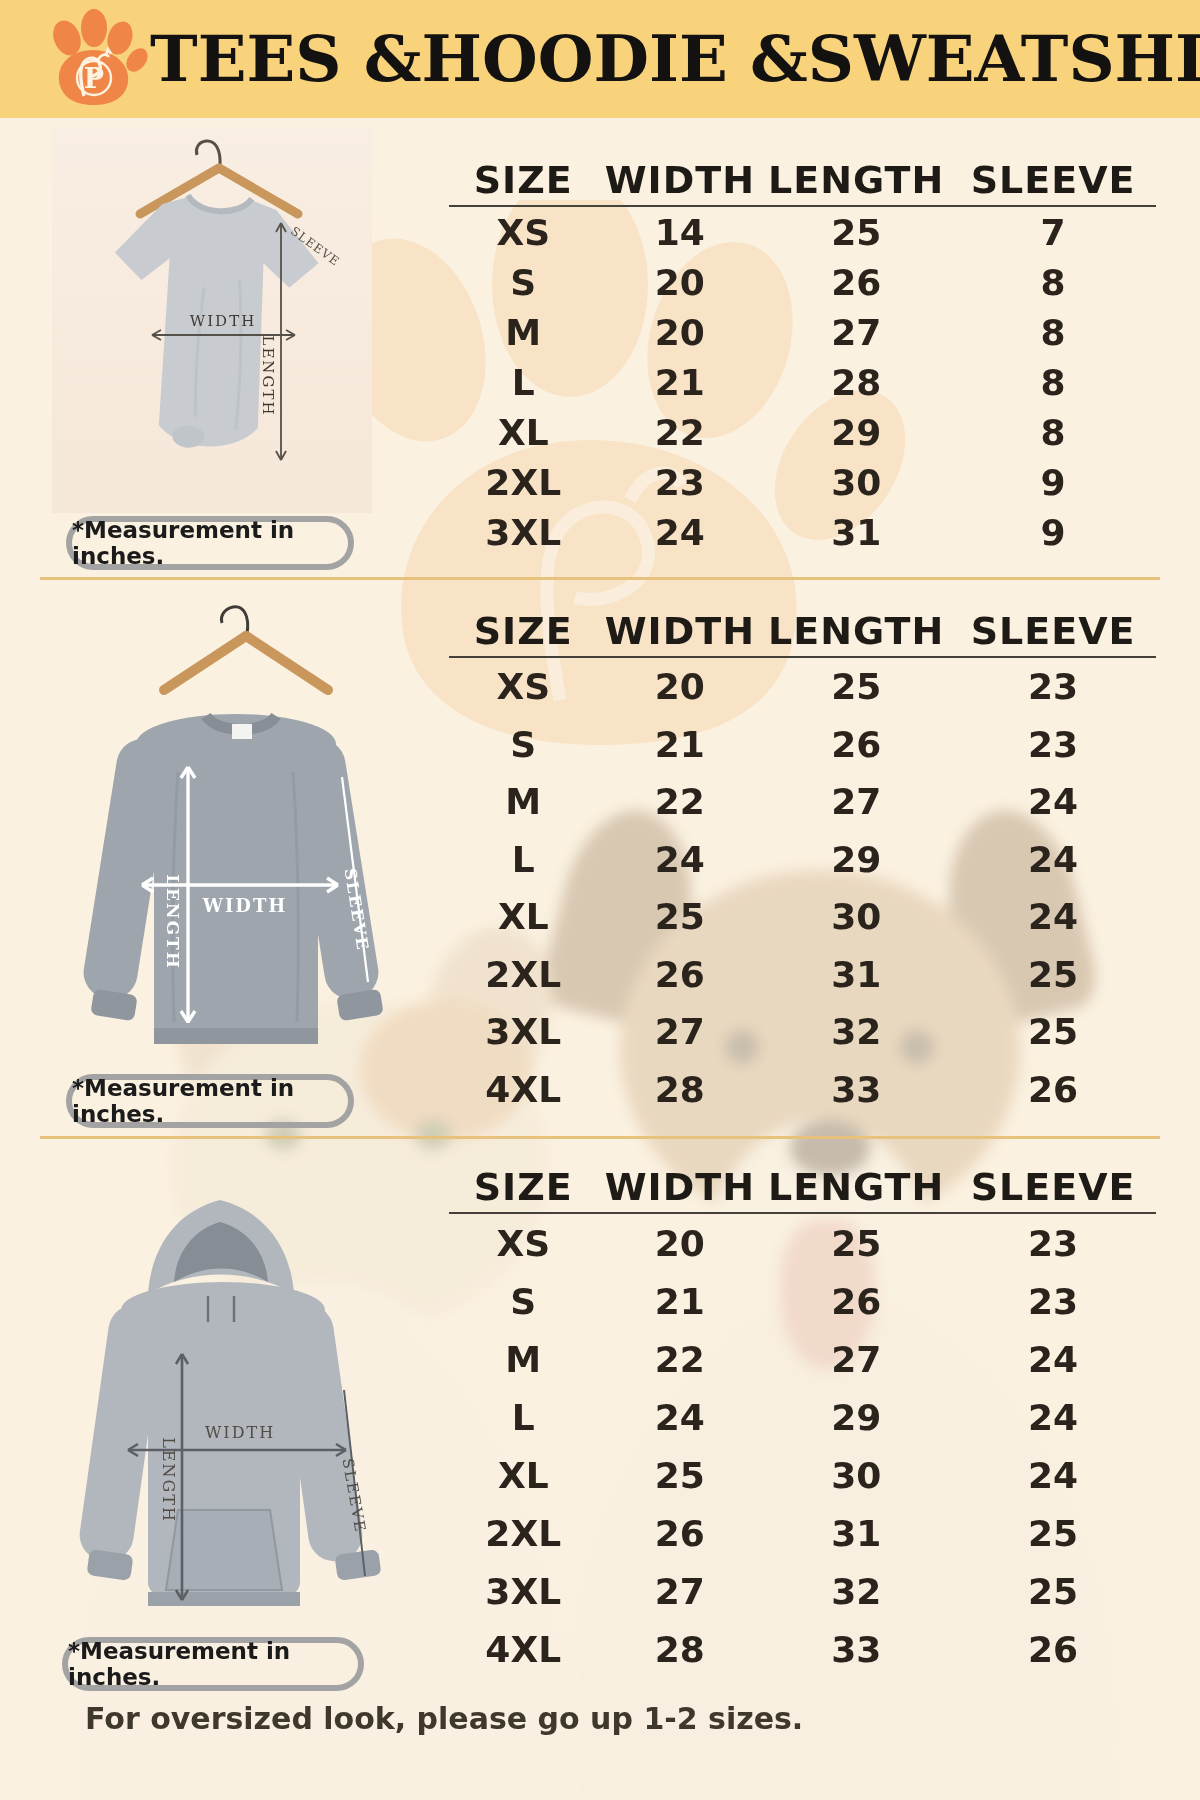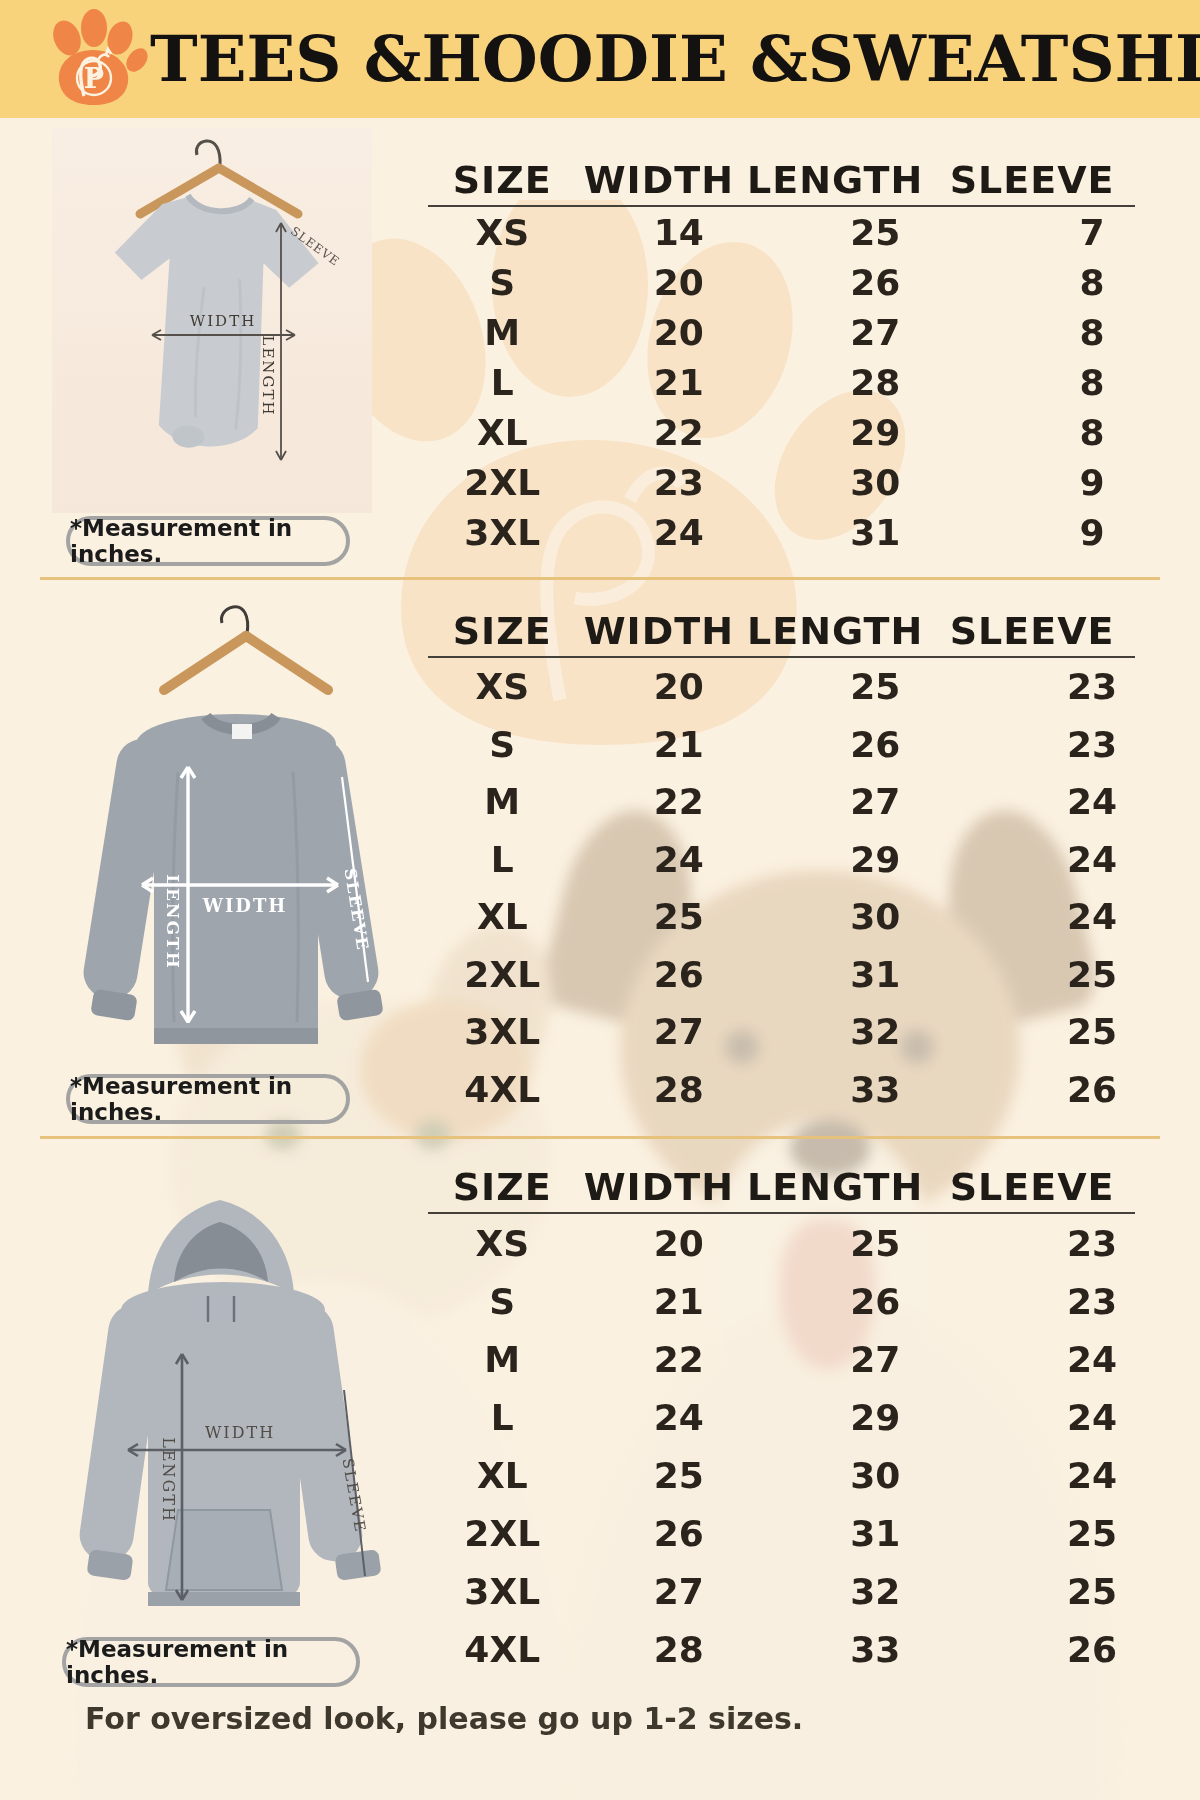--- a/index.html
+++ b/index.html
@@ -32,38 +32,38 @@
 
   
   .photo{position:absolute;z-index:2;}
   .photo1{left:52px;top:128px;width:320px;height:385px;
           background:linear-gradient(180deg,#f9eee3,#f5e7d9);}
   .photo2{left:48px;top:592px;width:345px;height:480px;}
   .photo3{left:48px;top:1148px;width:345px;height:480px;}
 
   
   .pill{
-    position:absolute;z-index:3;height:42px;border:4px solid #a3a3a3;border-radius:999px;
+    position:absolute;z-index:3;height:42px;border:6px solid #a3a3a3;border-radius:999px;
     display:flex;align-items:center;justify-content:flex-start;
     font-size:23px;font-weight:600;color:#1b1b1b;background:transparent;
   }
   .pill1{left:66px;top:516px;width:276px;}
   .pill2{left:66px;top:1074px;width:276px;}
   .pill3{left:62px;top:1637px;width:290px;}
 
   
-  .size-table{position:absolute;left:428px;width:707px;z-index:2;}
+  .size-table{position:absolute;left:449px;width:707px;z-index:2;}
   .t1{top:155px;}
   .t2{top:606px;}
   .t3{top:1162px;}
   .thead,.tr{display:grid;grid-template-columns:21% 23.3% 26.6% 29.1%;}
   .thead{height:50px;align-items:center;border-bottom:2px solid #44403a;}
   .th{font-size:38px;font-weight:800;text-align:center;letter-spacing:1px;color:#1e1a15;}
   .td{font-size:36px;font-weight:800;text-align:center;color:#2a241d;}
-  .tr{align-items:center;gap:20px;}
+  .tr{align-items:center;}
   .t1 .tr{height:50px;}
   .t2 .tr{height:57.5px;}
   .t3 .tr{height:58px;}
 
   
   .divider{position:absolute;left:40px;width:1120px;height:0;border-top:3px solid #e6c27c;z-index:2;}
   .d1{top:577px;}
   .d2{top:1136px;}
 
   

